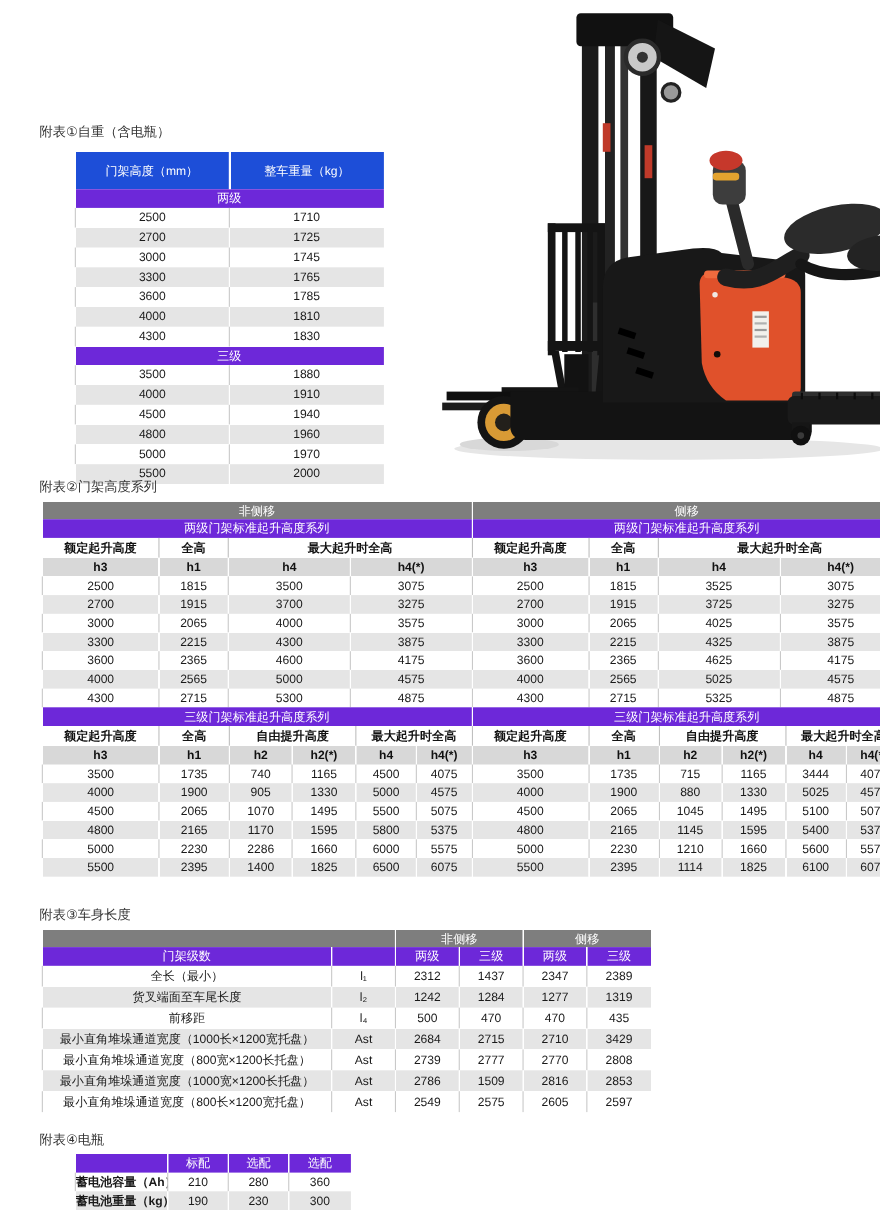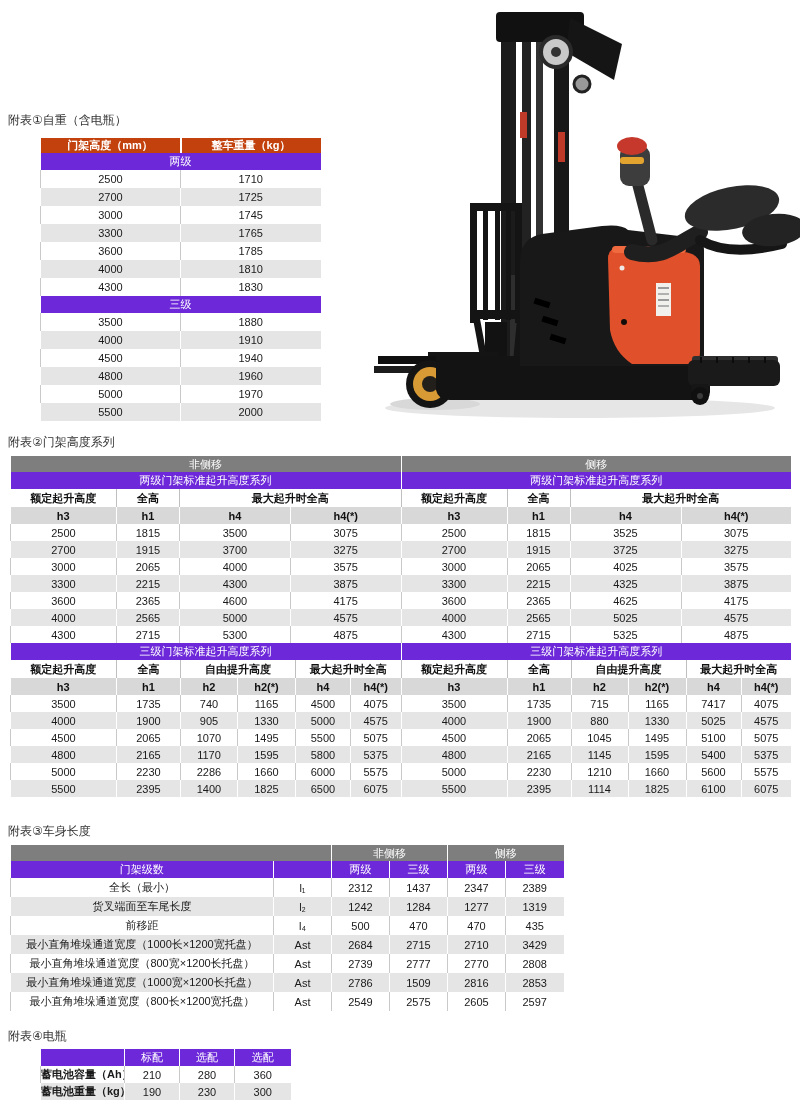--- a/index.html
+++ b/index.html
@@ -1,35 +1,35 @@
 <!DOCTYPE html>
 <html><head>
 <meta charset="utf-8">
 <style>
   html,body{margin:0;padding:0;}
   body{
     width:800px;height:1119px;position:relative;background:#ffffff;
     font-family:"Liberation Sans","DejaVu Sans",sans-serif;
     -webkit-font-smoothing:antialiased;
   }
-  .abs{position:absolute;}
+  .abs{position:absolute;margin-left:28px;}
   .sec-title{font-size:12px;color:#333;white-space:nowrap;}
 
   table.tbl{border-collapse:collapse;table-layout:fixed;}
   .tbl th,.tbl td{
     font-size:11px;font-weight:normal;text-align:center;vertical-align:middle;
     padding:0;white-space:nowrap;overflow:hidden;color:#1a1a1a;
   }
   
   tr.band-dark th{background:#7e7e7e;color:#fff;height:16px;}
   
   tr.band th{background:#6d28d9;color:#fff;height:17px;border-left:1px solid #fff;font-family:Liberation Serif, serif;}
   tr.band th:first-child{border-left:none;}
   
-  tr.hdr-dark th{background:#c2410c;color:#fff;font-weight:bold;height:15px;border-left:2px solid #fff;}
+  tr.hdr-dark th{background:#1d4ed8;color:#fff;font-weight:normal;height:34px;border-left:2px solid #fff;}
   tr.hdr-dark th:first-child{border-left:none;}
   
   tr.ghdr th{background:#fff;color:#111;font-weight:bold;height:18px;border-left:1px solid #bfbfbf;}
   tr.ghdr th:first-child{border-left:none;}
   
   tr.shdr th{background:#d8d8d8;color:#111;font-weight:bold;height:17px;border-left:1px solid #fff;}
   tr.shdr th:first-child{border-left:none;}
   
   tbody.data td{height:17px;}
   tbody.data tr:nth-child(odd) td{background:#fff;border-left:1px solid #c9c9c9;}
@@ -490,21 +490,21 @@
           <th>h4</th>
           <th>h4(*)</th>
         </tr>
       </thead>
       <tbody class="data">
           <tr>
             <td>3500</td>
             <td>1735</td>
             <td>715</td>
             <td>1165</td>
-            <td>7417</td>
+            <td>3444</td>
             <td>4075</td>
           </tr>
           <tr>
             <td>4000</td>
             <td>1900</td>
             <td>880</td>
             <td>1330</td>
             <td>5025</td>
             <td>4575</td>
           </tr>

